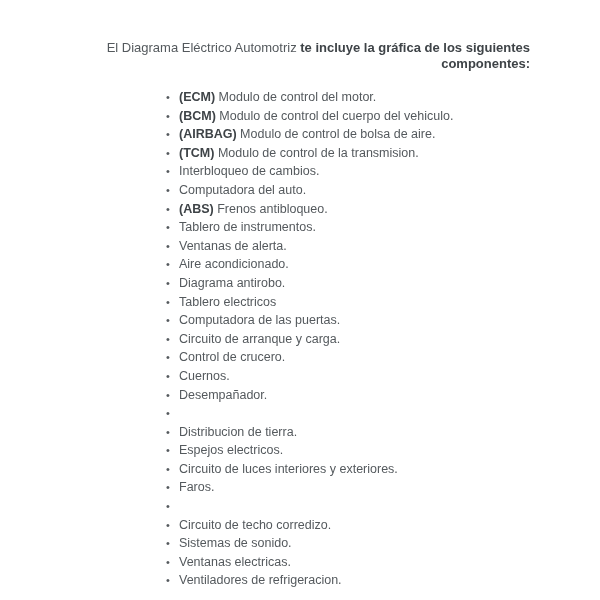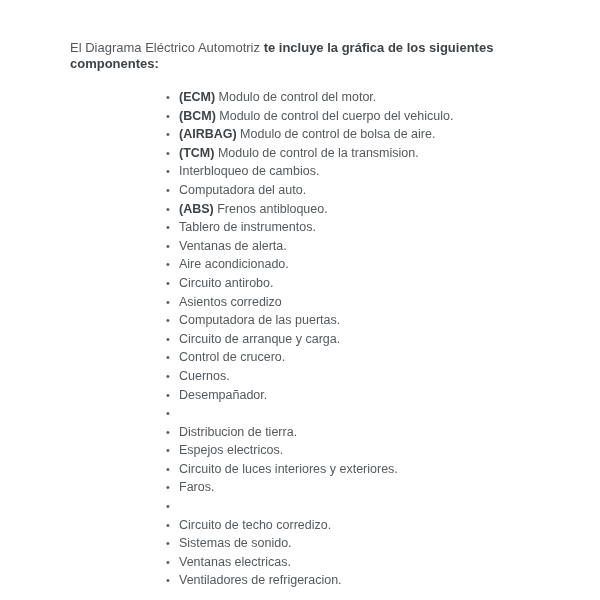--- a/index.html
+++ b/index.html
@@ -15,21 +15,21 @@
     position: relative;
     width: 600px;
     height: 600px;
     background: var(--background, #ffffff);
   }
   .title {
     position: absolute;
     top: 40px;
     left: 70px;
     width: 460px;
-    text-align: left;
+    text-align: right;
     font-size: 13px;
     line-height: 15.5px;
     color: var(--bold_text, #3e4347);
   }
   .title .regular {
     font-weight: 400;
     color: var(--text, #54595d);
   }
   .title .bold {
     font-weight: 700;
@@ -123,26 +123,26 @@
       <span class="item-text">Ventanas de alerta.</span>
     </li>
       <li>
       <span class="bullet">•</span>
       <span class="acronym"></span>
       <span class="item-text">Aire acondicionado.</span>
     </li>
       <li>
       <span class="bullet">•</span>
       <span class="acronym"></span>
-      <span class="item-text">Circuito antirobo.</span>
-    </li>
-      <li>
-      <span class="bullet">•</span>
-      <span class="acronym"></span>
-      <span class="item-text">Asientos corredizo</span>
+      <span class="item-text">Diagrama antirobo.</span>
+    </li>
+      <li>
+      <span class="bullet">•</span>
+      <span class="acronym"></span>
+      <span class="item-text">Tablero electricos</span>
     </li>
       <li>
       <span class="bullet">•</span>
       <span class="acronym"></span>
       <span class="item-text">Computadora de las puertas.</span>
     </li>
       <li>
       <span class="bullet">•</span>
       <span class="acronym"></span>
       <span class="item-text">Circuito de arranque y carga.</span>

